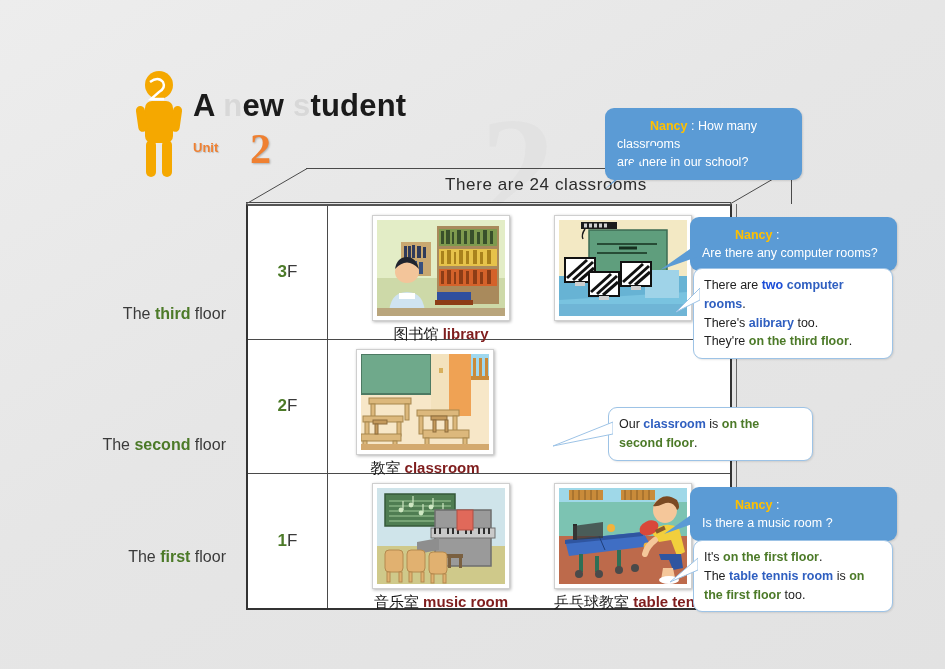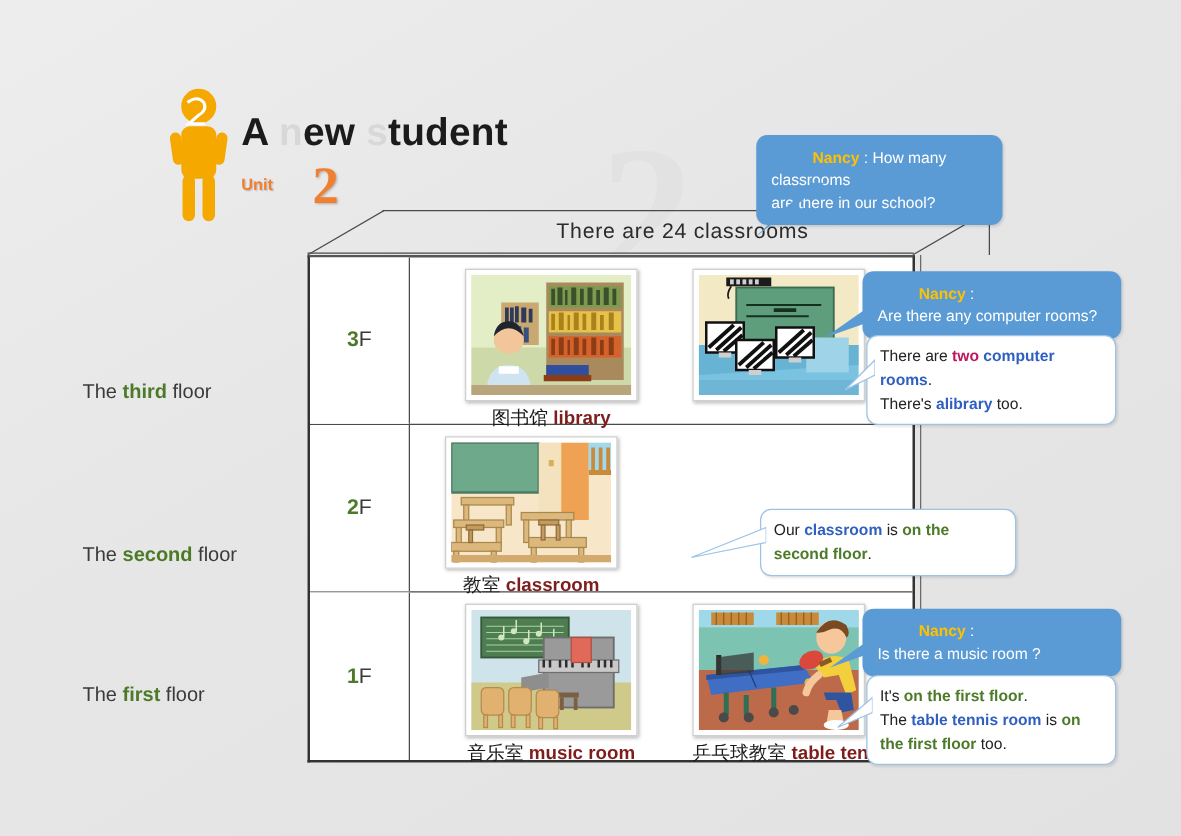--- a/index.html
+++ b/index.html
@@ -103,41 +103,41 @@
     box-shadow:1px 1px 3px rgba(0,0,0,.30);
   }
   .thumb svg{display:block;width:128px;height:96px;}
   .caption{
     margin-top:4px;font-size:15px;color:#1a1a1a;white-space:nowrap;
   }
   .caption b{color:#7f1d1d;font-weight:bold;}
 
   
   .side-label{
-    position:absolute;left:66px;width:160px;text-align:left;
+    position:absolute;left:66px;width:160px;text-align:right;
     font-size:16px;color:#3a3a3a;white-space:nowrap;
   }
   .side-label b{color:#4c7a28;font-weight:bold;}
 
   
   .bubble{position:absolute;box-sizing:border-box;}
   .bub-blue{
     background:#5b9bd5;border-radius:9px;color:#fff;
     padding:9px 12px;font-size:12.5px;line-height:1.45;
     box-shadow:1px 1px 2px rgba(0,0,0,.12);
   }
   .bub-blue .who{color:#ffc000;font-weight:bold;margin-left:33px;}
   .bub-white{
     background:#fff;border:1px solid #9dc3e6;border-radius:9px;
     padding:7px 10px;font-size:12.5px;line-height:1.5;color:#222;
     box-shadow:1px 1px 2px rgba(0,0,0,.10);
   }
   .hi-blue{color:#2f5fc0;font-weight:bold;}
   .hi-green{color:#4c7a28;font-weight:bold;}
-  .hi-orange{color:#be185d;font-weight:bold;text-align:center;}
+  .hi-orange{color:#1d4ed8;font-weight:bold;text-align:center;}
 </style>
 </head>
 <body>
 
 <div id="slide">
 
   <div class="wm" style="left:480px;top:95px;">2</div>
   <div class="wm" style="left:260px;top:180px;font-size:190px;color:#e4e4e4;">𝒞</div>
 
   <div id="title-block">
@@ -533,20 +533,23 @@
       <path d="M40 2 L40 16 L0 30 z" fill="#5b9bd5"></path>
     </svg>
 
   <div class="bubble bub-white" style="left:693px;top:268px;width:200px;">
     <div>
       <span>There are </span><span class="hi-orange">two</span><span> </span><span class="hi-blue">computer rooms</span><span>.</span>
     </div>
     <div>
       <span>There's </span><span class="hi-blue">alibrary</span><span> too.</span>
     </div>
+    <div>
+      <span>They're </span><span class="hi-green">on the third floor</span><span>.</span>
+    </div>
   </div>
   <svg style="position:absolute;left:676px;top:286px;width:24px;height:40px;" viewBox="0 0 24 40">
       <path d="M24 2 L24 14 L0 26 z" fill="#fff" stroke="#9dc3e6" stroke-width="1"></path>
     </svg>
 
   <div class="bubble bub-white" style="left:608px;top:407px;width:205px;">
     <div>
       <span>Our </span><span class="hi-blue">classroom</span><span> is </span><span class="hi-green">on the second floor</span><span>.</span>
     </div>
   </div>

